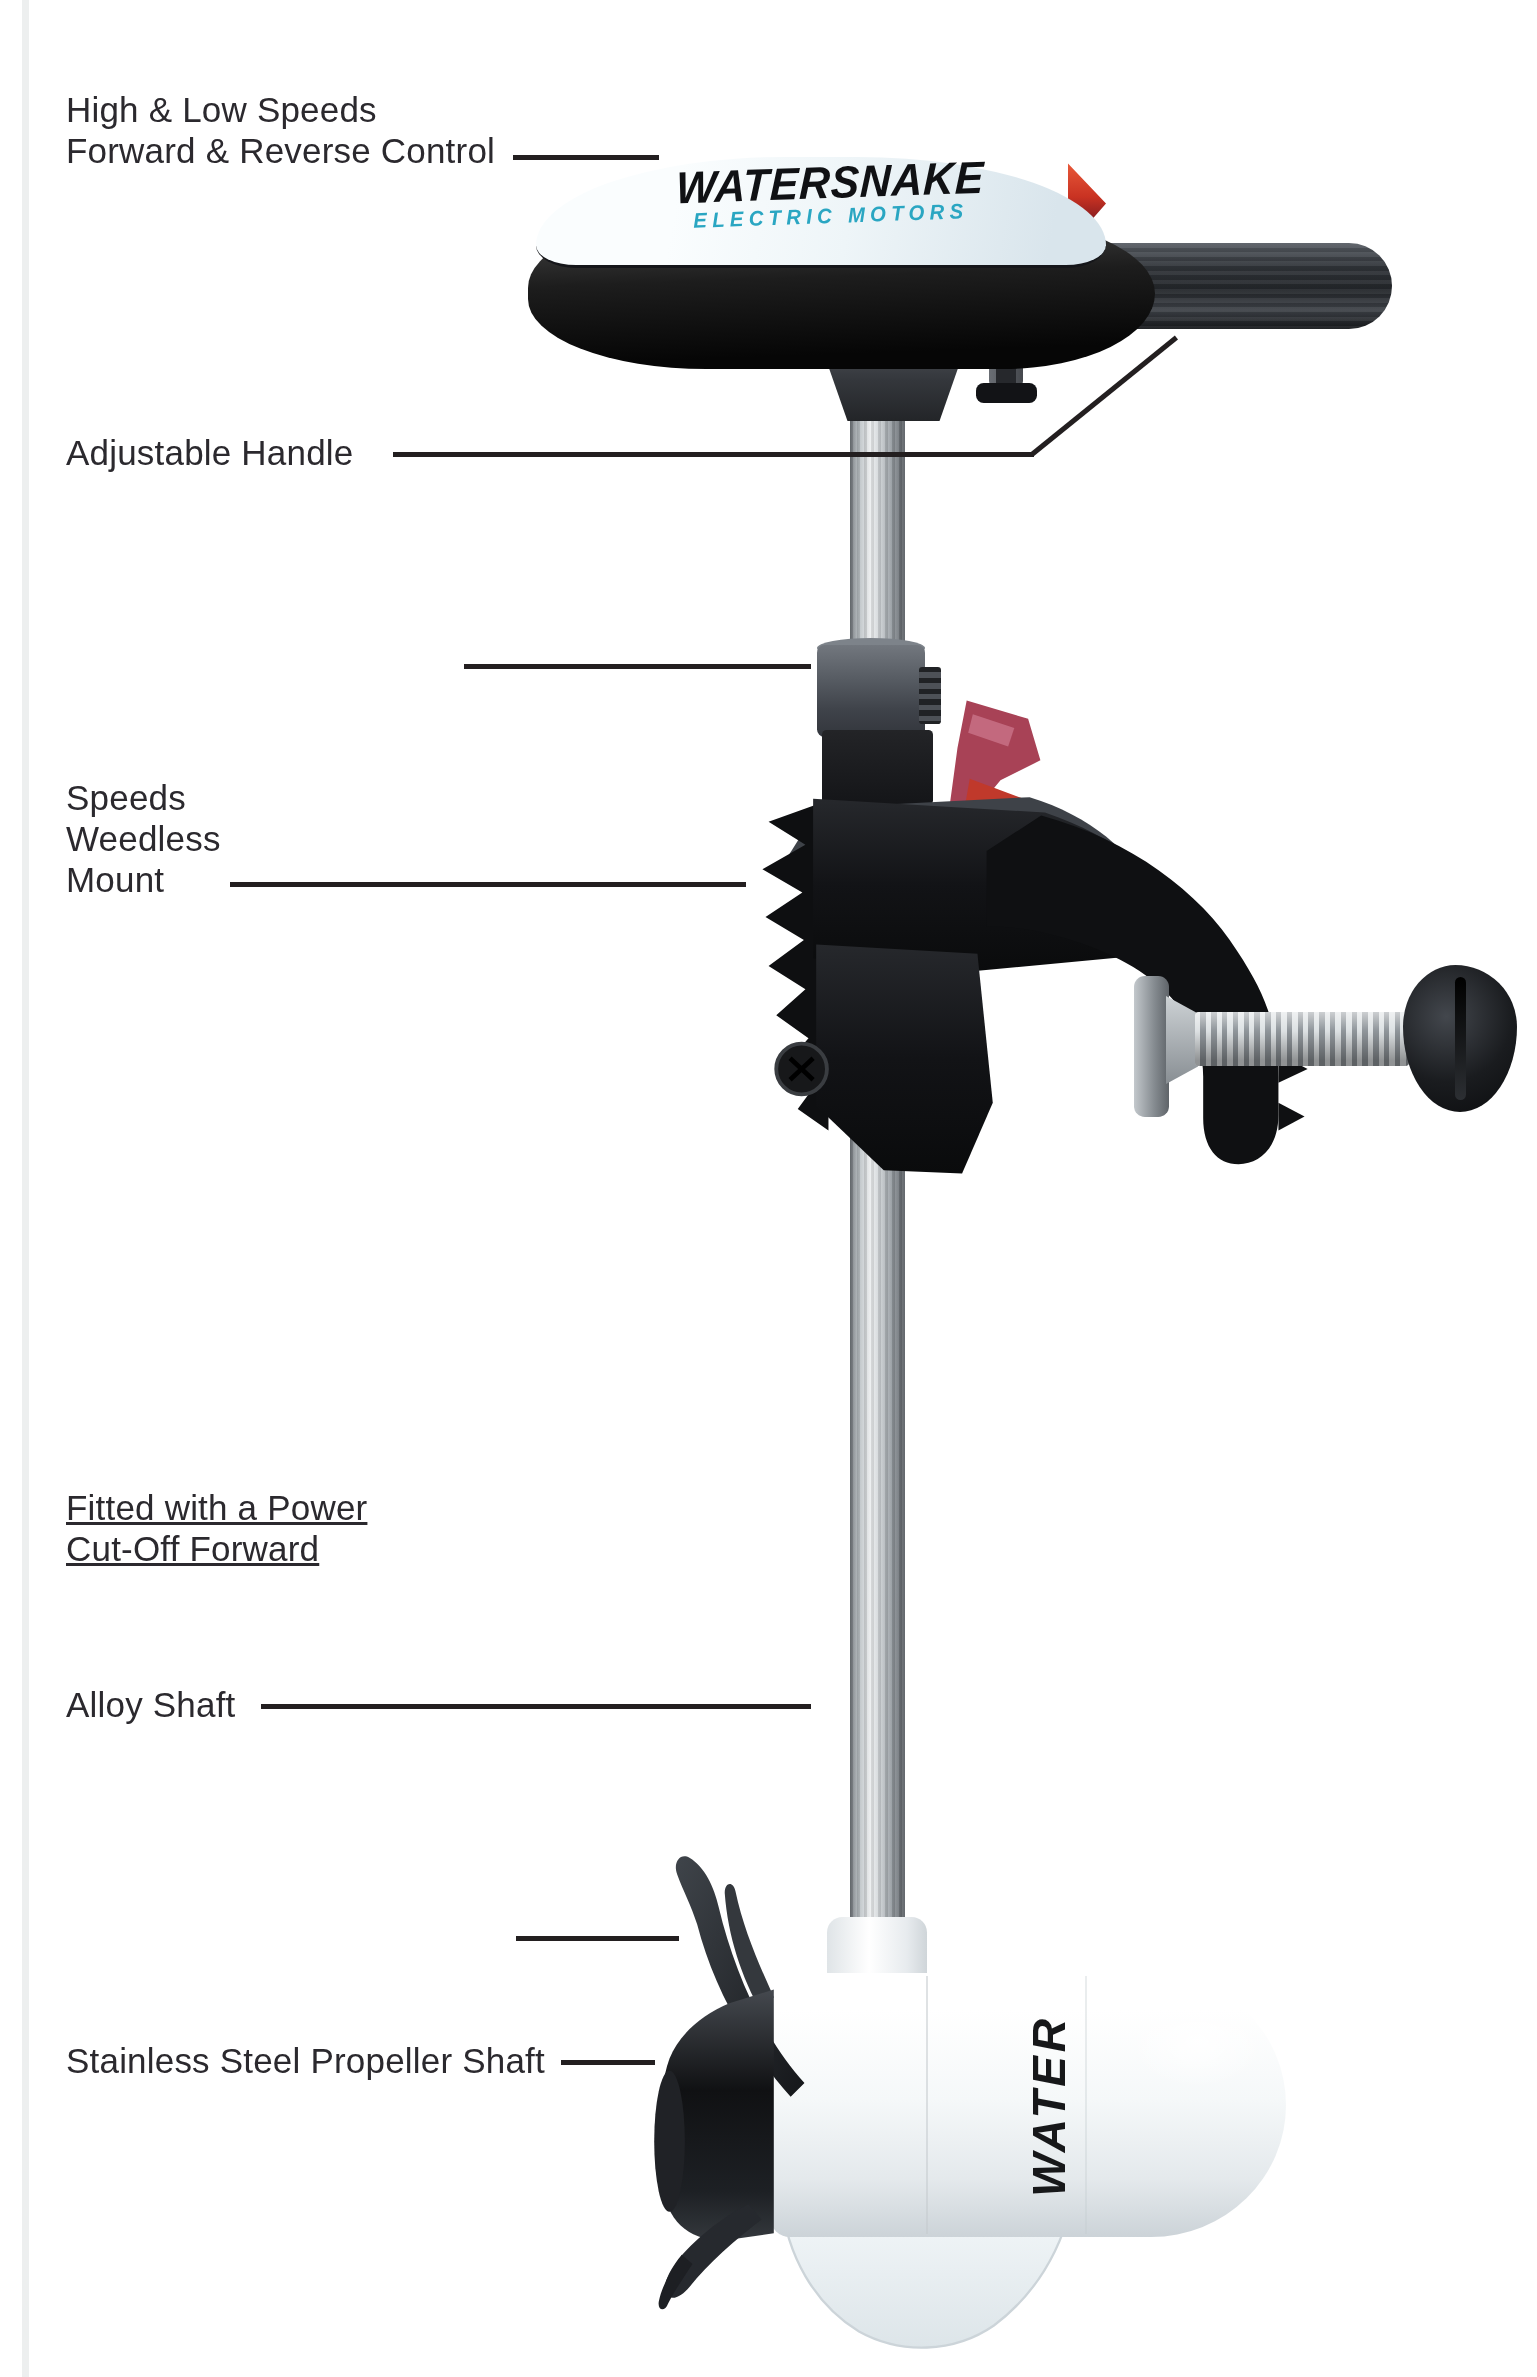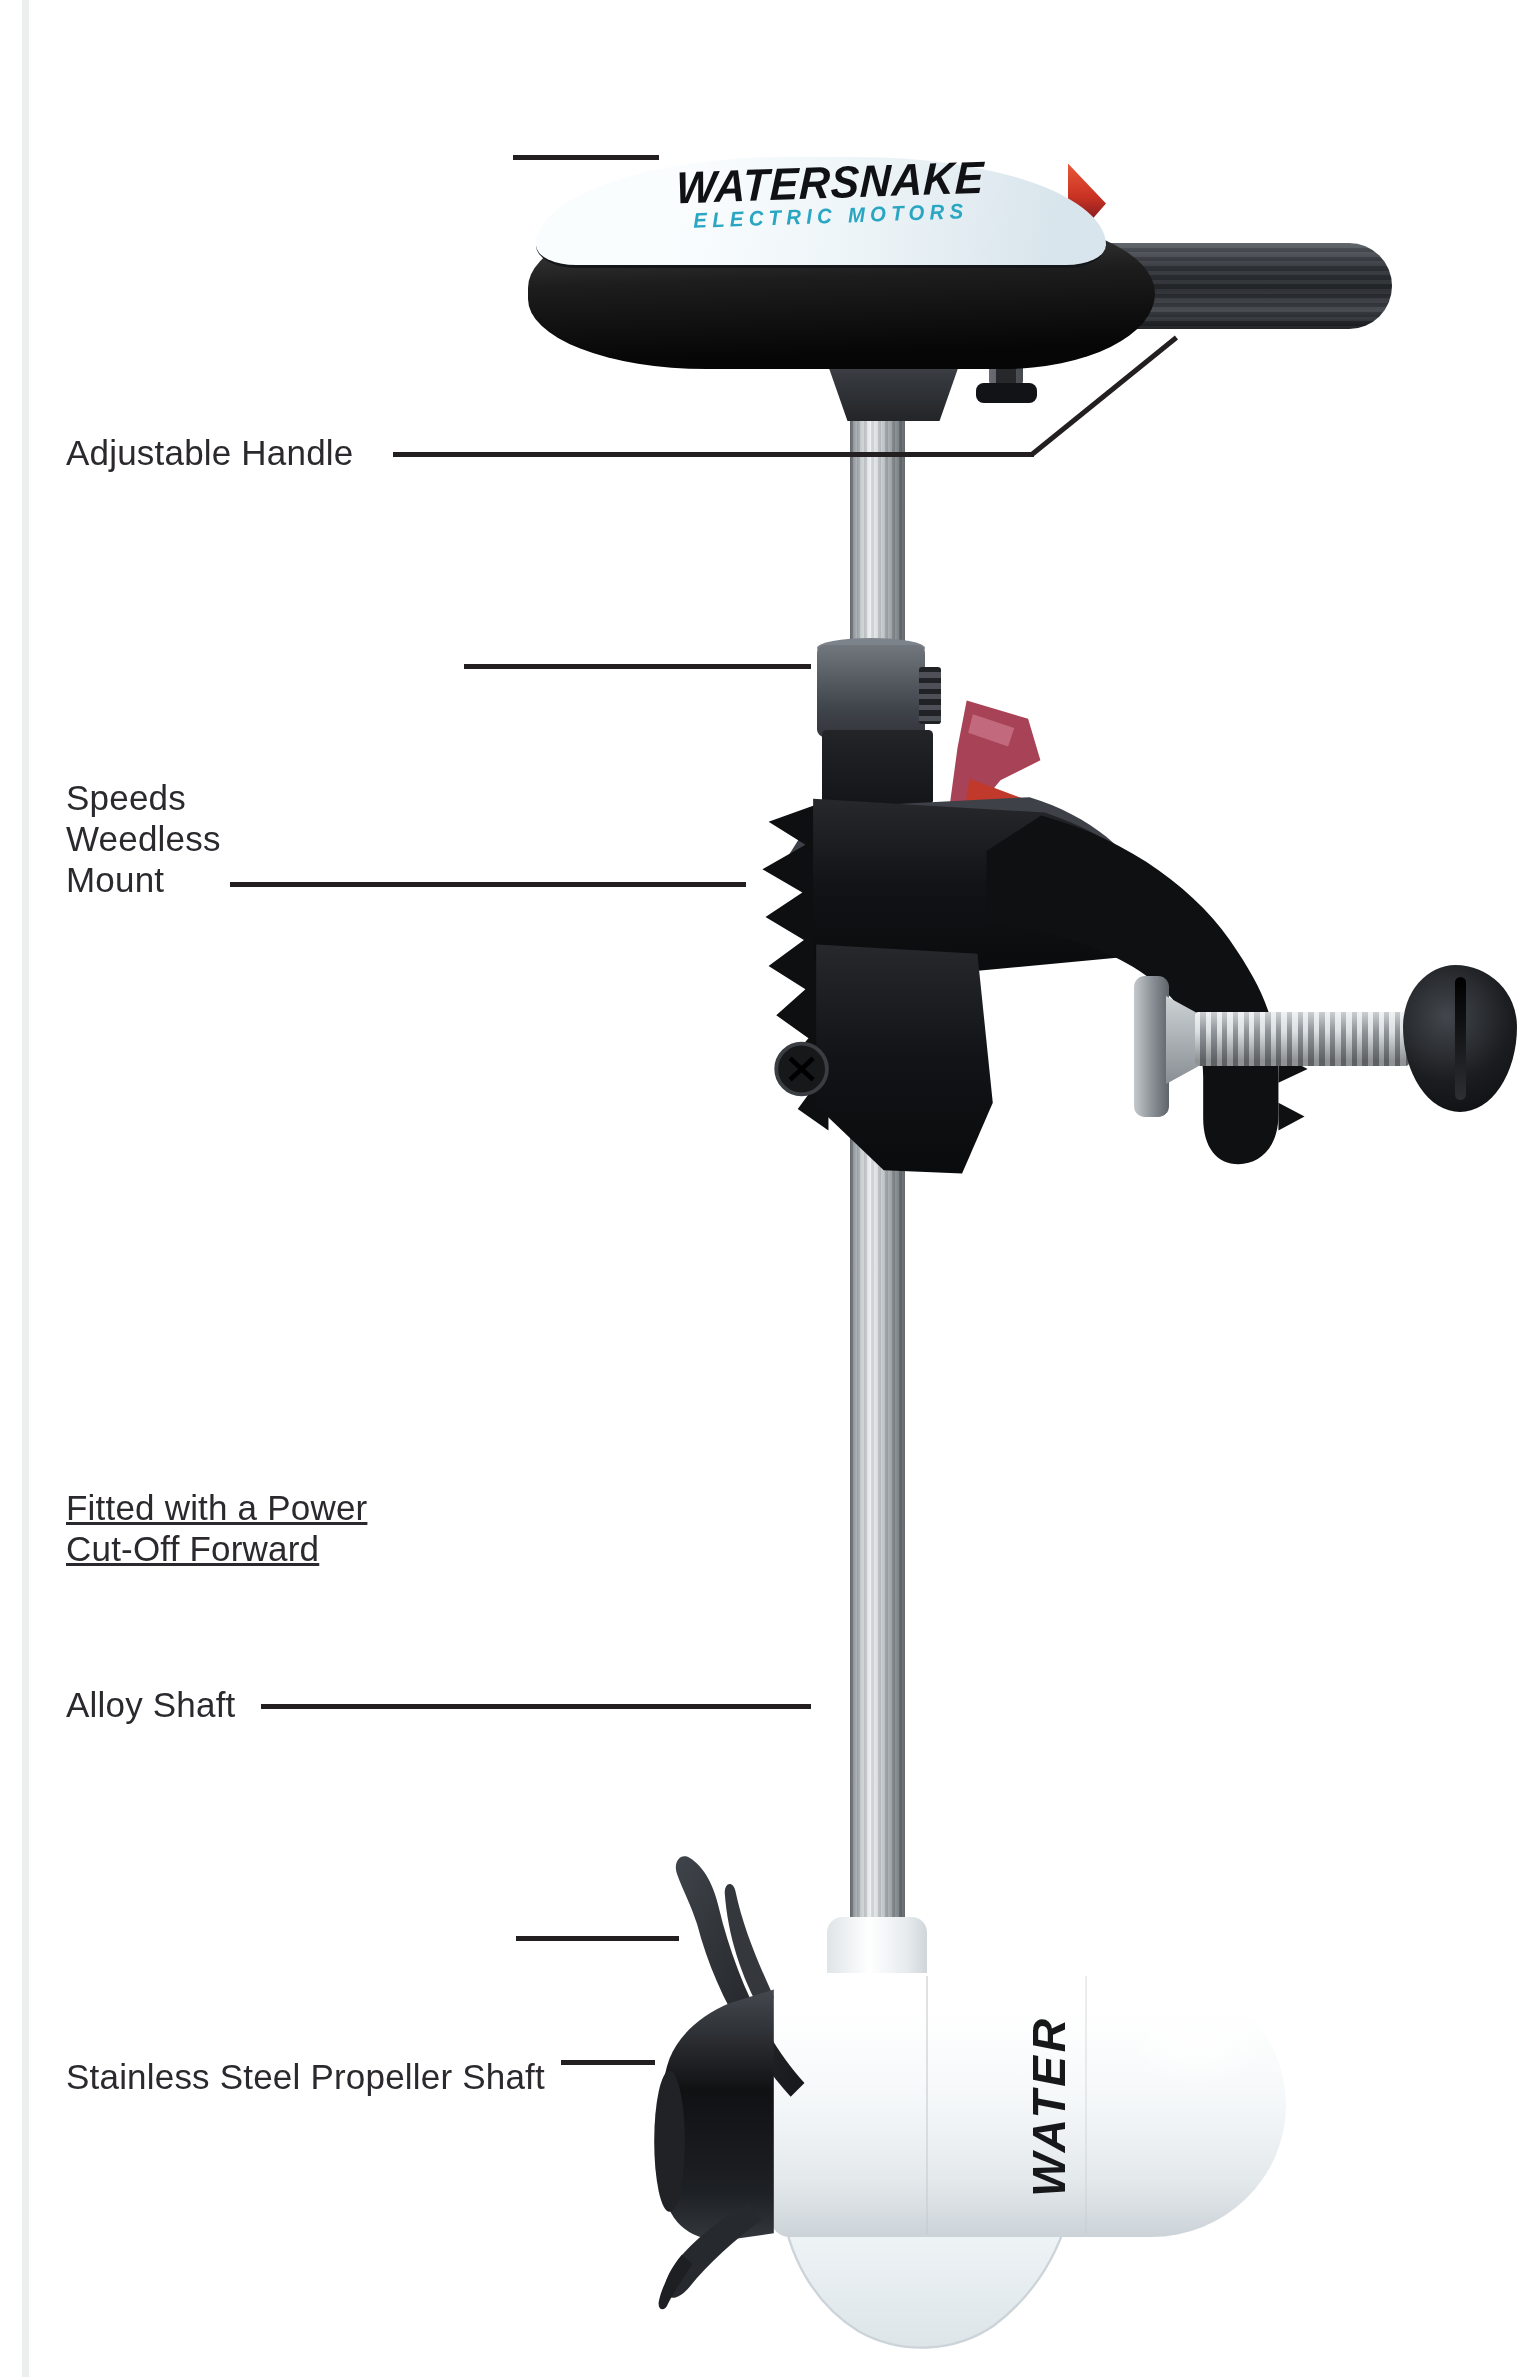--- a/index.html
+++ b/index.html
@@ -203,20 +203,24 @@
     <path d="M1008,2590 L1008,2908 L938,2918 C896,2914 868,2894 862,2840
              C856,2780 858,2718 872,2680 C884,2650 912,2624 950,2608 Z" fill="url(#hubGrad)"></path>
     <ellipse cx="872" cy="2788" rx="20" ry="92" fill="#202226"></ellipse>
 
     <path d="M992,2890 C958,2916 922,2948 898,2978 C888,2990 874,2998 868,2987
              C862,2975 872,2957 884,2941 C910,2911 945,2884 975,2870 Z" fill="#26292e"></path>
     <path d="M902,2948 C890,2966 878,2984 870,3000 C866,3011 856,3009 858,2997
              C862,2977 874,2955 888,2936 Z" fill="#1d1f23"></path>
   </svg>
 
+  <div class="label" style="left:66px;top:89px;">
+    <div>High &amp; Low Speeds</div>
+    <div>Forward &amp; Reverse Control</div>
+  </div>
   <div class="leader" style="left:513px;top:155px;width:146px;"></div>
 
   <div class="label" style="left:66px;top:432px;">
     <div>Adjustable Handle</div>
   </div>
   <div class="leader" style="left:393px;top:452px;width:641px;"></div>
   <div class="leader-diag" style="left:1032px;top:452px;width:186px;"></div>
 
   <div class="leader" style="left:464px;top:664px;width:347px;"></div>
 
@@ -232,19 +236,19 @@
     <div>Cut-Off Forward</div>
   </div>
 
   <div class="label" style="left:66px;top:1684px;">
     <div>Alloy Shaft</div>
   </div>
   <div class="leader" style="left:261px;top:1704px;width:550px;"></div>
 
   <div class="leader" style="left:516px;top:1936px;width:163px;"></div>
 
-  <div class="label" style="left:66px;top:2040px;margin-top:16px;">
+  <div class="label" style="left:66px;top:2040px;">
     <div>Stainless Steel Propeller Shaft</div>
   </div>
   <div class="leader" style="left:561px;top:2060px;width:94px;"></div>
 
 </div>
 
 
 </body></html>

